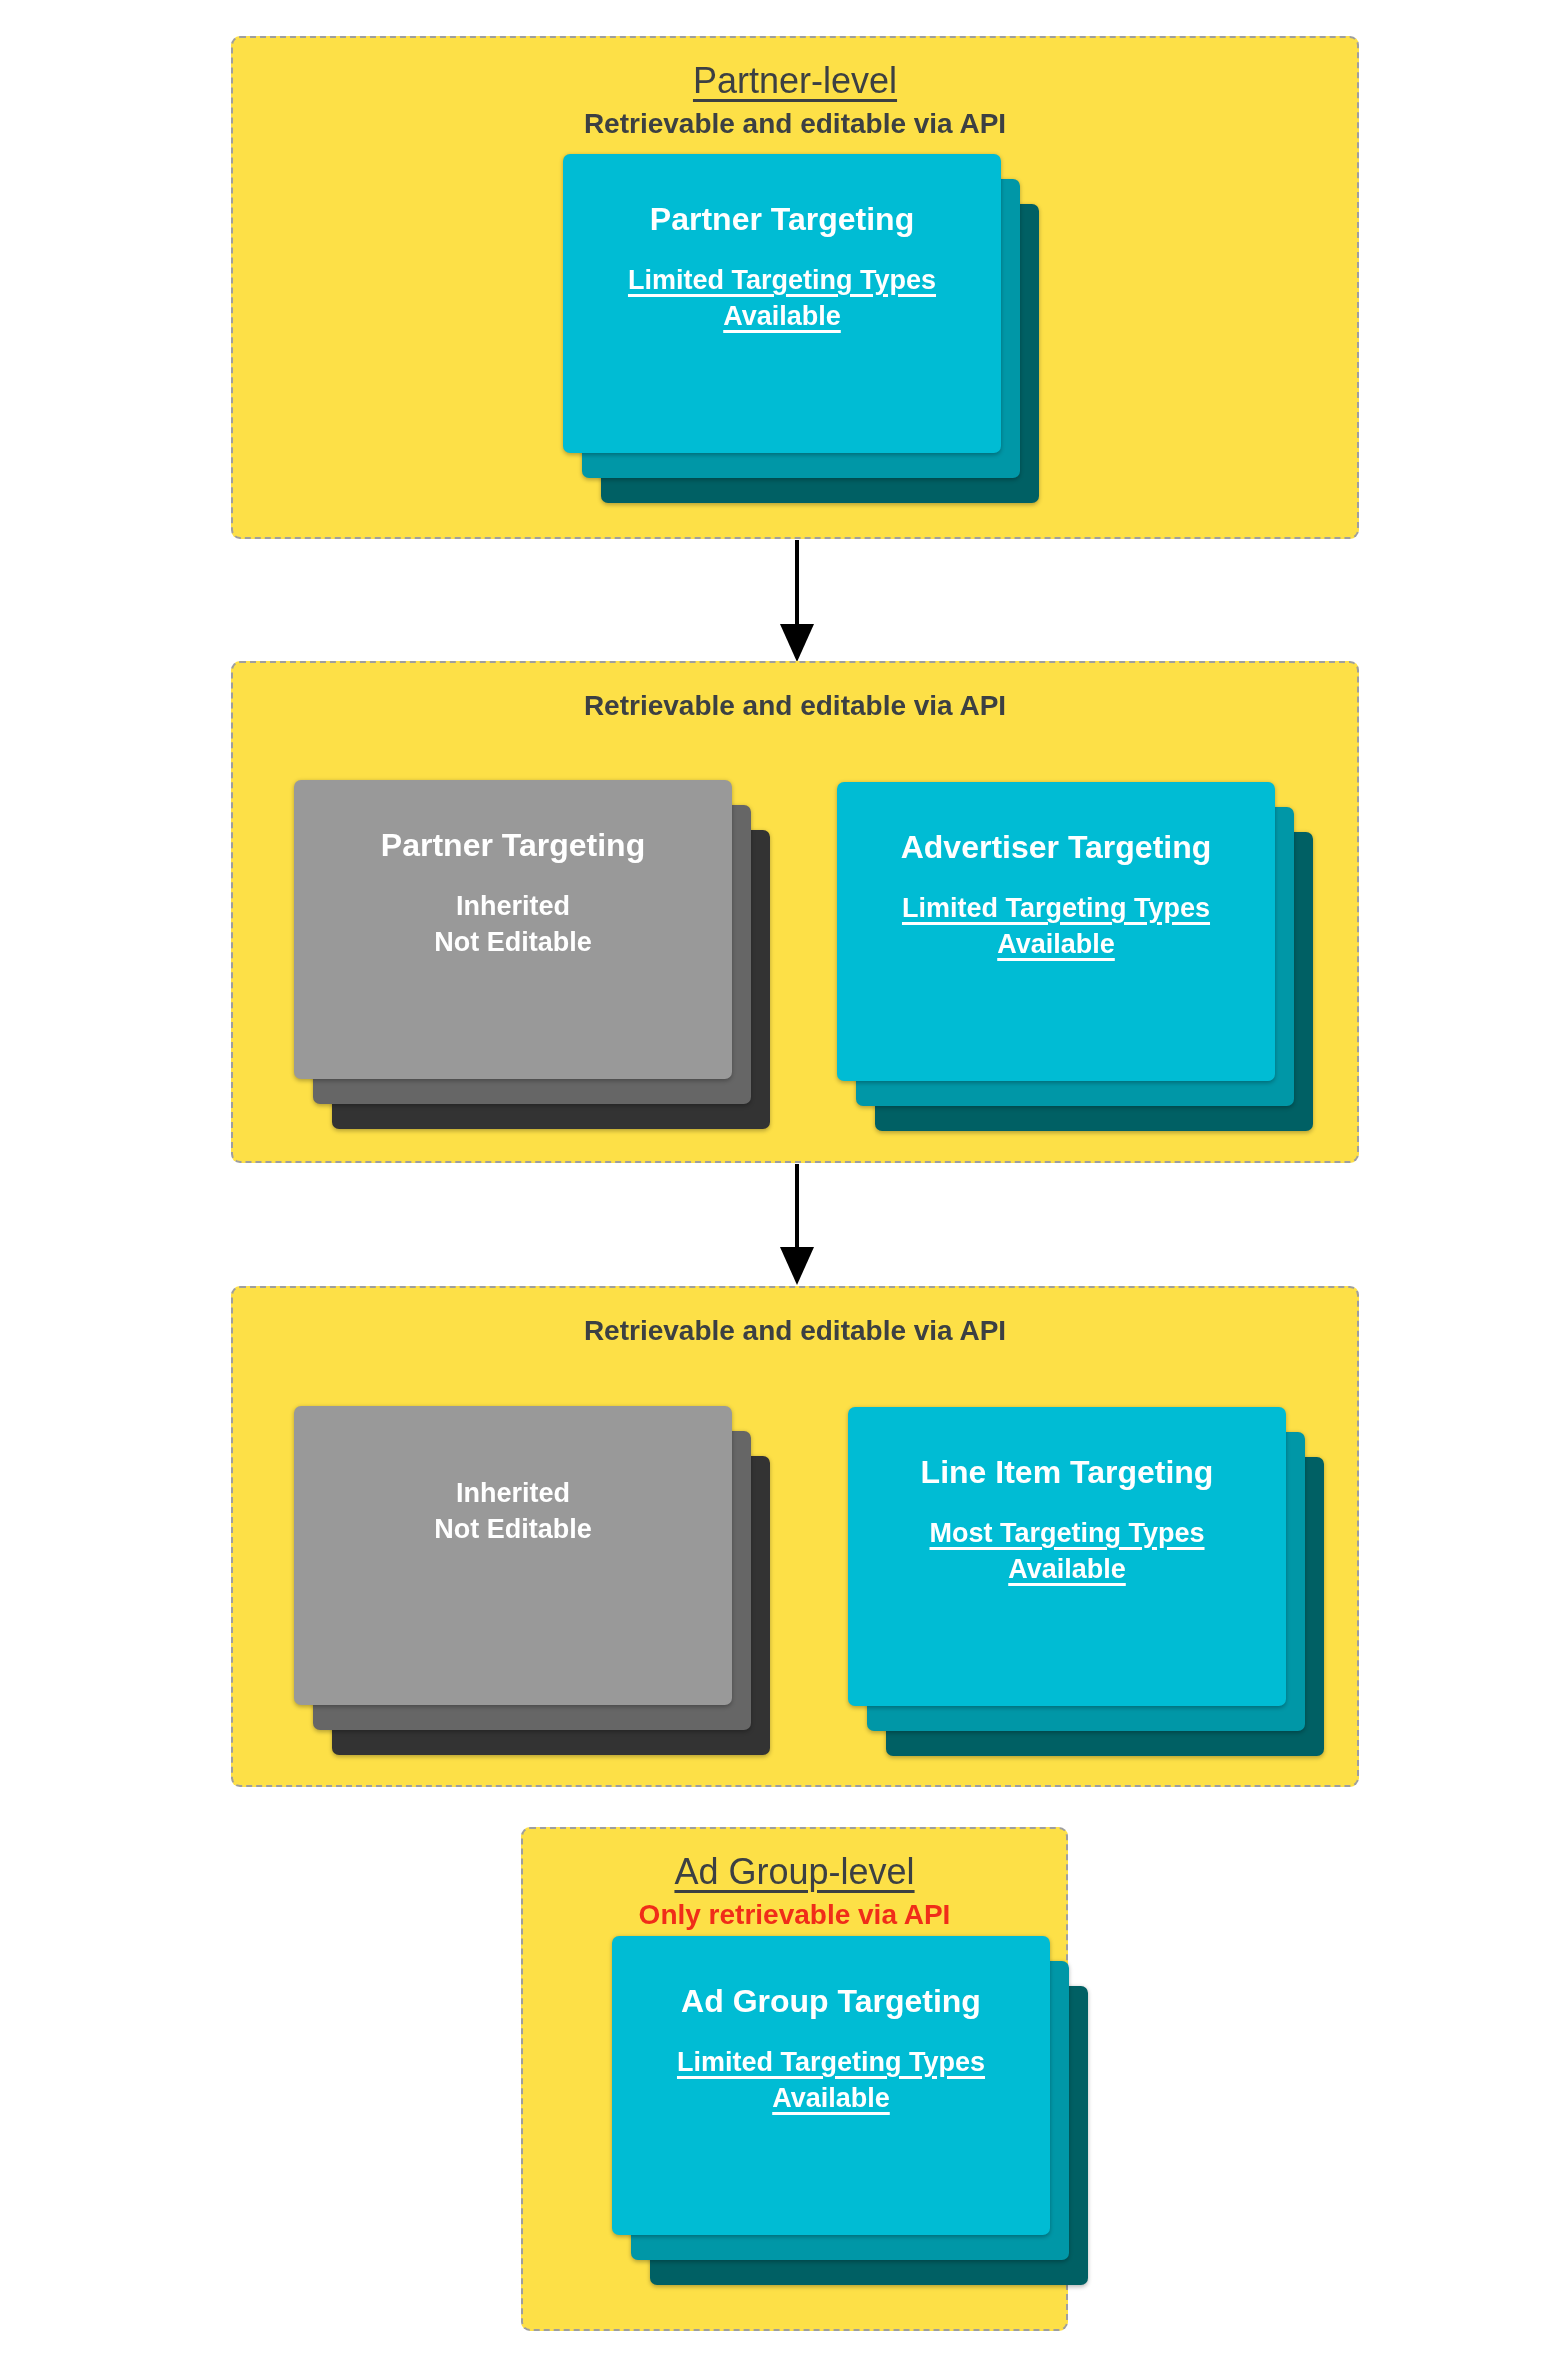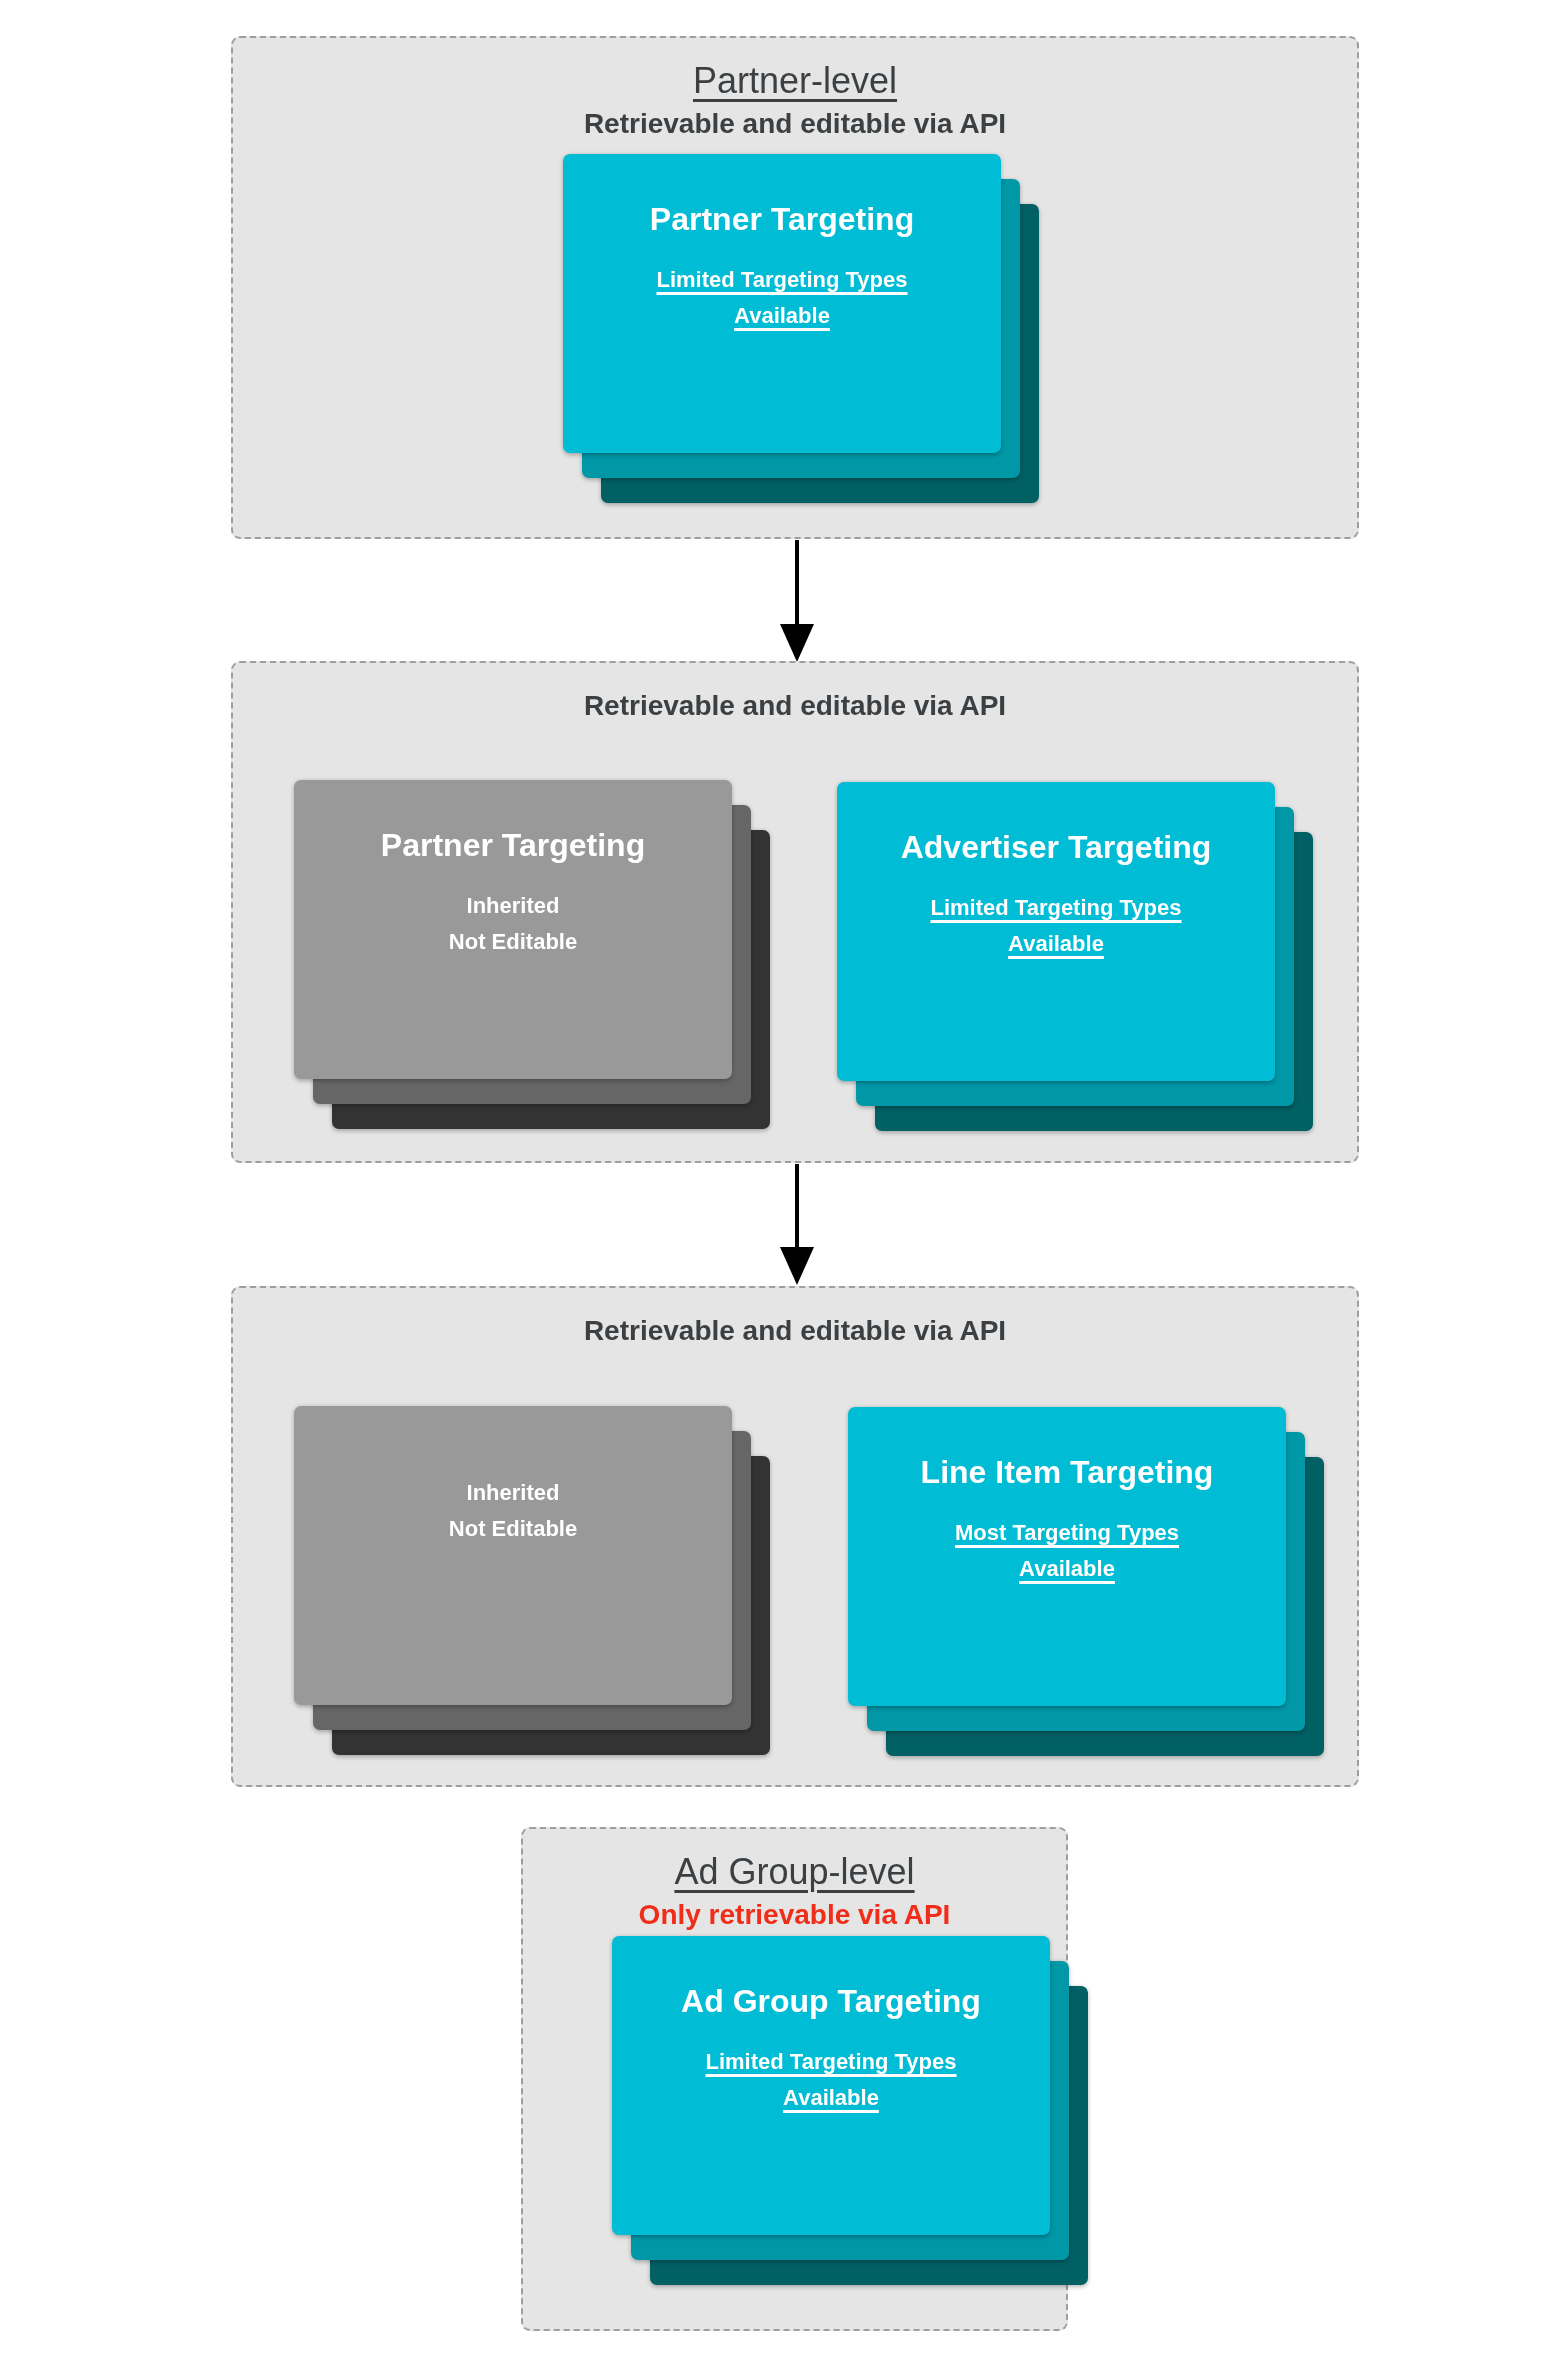--- a/index.html
+++ b/index.html
@@ -4,21 +4,21 @@
 <style>
   html,body{margin:0;padding:0;background:#ffffff;}
   body{
     width:1567px;height:2366px;position:relative;overflow:hidden;
     font-family:"Liberation Sans","DejaVu Sans",sans-serif;
   }
   .section{
     position:absolute;
     border:2.7px dashed #9e9e9e;
     border-radius:9px;
-    background:#e5e5e5;
+    background:#fde047;
     box-sizing:border-box;
   }
   .sec-partner  {left:231px; top:36px;   width:1128px; height:503px;}
   .sec-advert   {left:231px; top:661px;  width:1128px; height:502px;}
   .sec-lineitem {left:231px; top:1286px; width:1128px; height:501px;}
   .sec-adgroup  {left:521px; top:1827px; width:547px;  height:504px;}
 
   .sec-header{padding-top:21.4px;text-align:center;color:#3c4043;}
   .sec-label{
     display:block;font-size:36px;font-weight:400;line-height:43px;
@@ -39,21 +39,21 @@
   .gray .l1{background:#999999;}
   .gray .l2{background:#666666;}
   .gray .l3{background:#333333;}
 
   .card-content{
     position:absolute;left:0;top:0;width:438px;height:299px;
     display:flex;flex-direction:column;
     text-align:center;color:#ffffff;padding-top:46px;box-sizing:border-box;
   }
   .card-title{font-size:32px;font-weight:700;line-height:39px;}
-  .card-sub{margin-top:23px;font-size:22px;font-weight:700;line-height:36px;}
+  .card-sub{margin-top:23px;font-size:27px;font-weight:700;line-height:36px;}
   .card-title span,.card-sub span{display:block;}
   .card-title span:empty,.card-sub span:empty{display:none;}
   .u span{
     text-decoration:underline;text-decoration-thickness:2.7px;text-underline-offset:5.4px;
   }
 
   
   .pos-s1      {left:563px; top:154px;}
   .pos-s2-gray {left:294px; top:780px;}
   .pos-s2-teal {left:837px; top:782px;}

